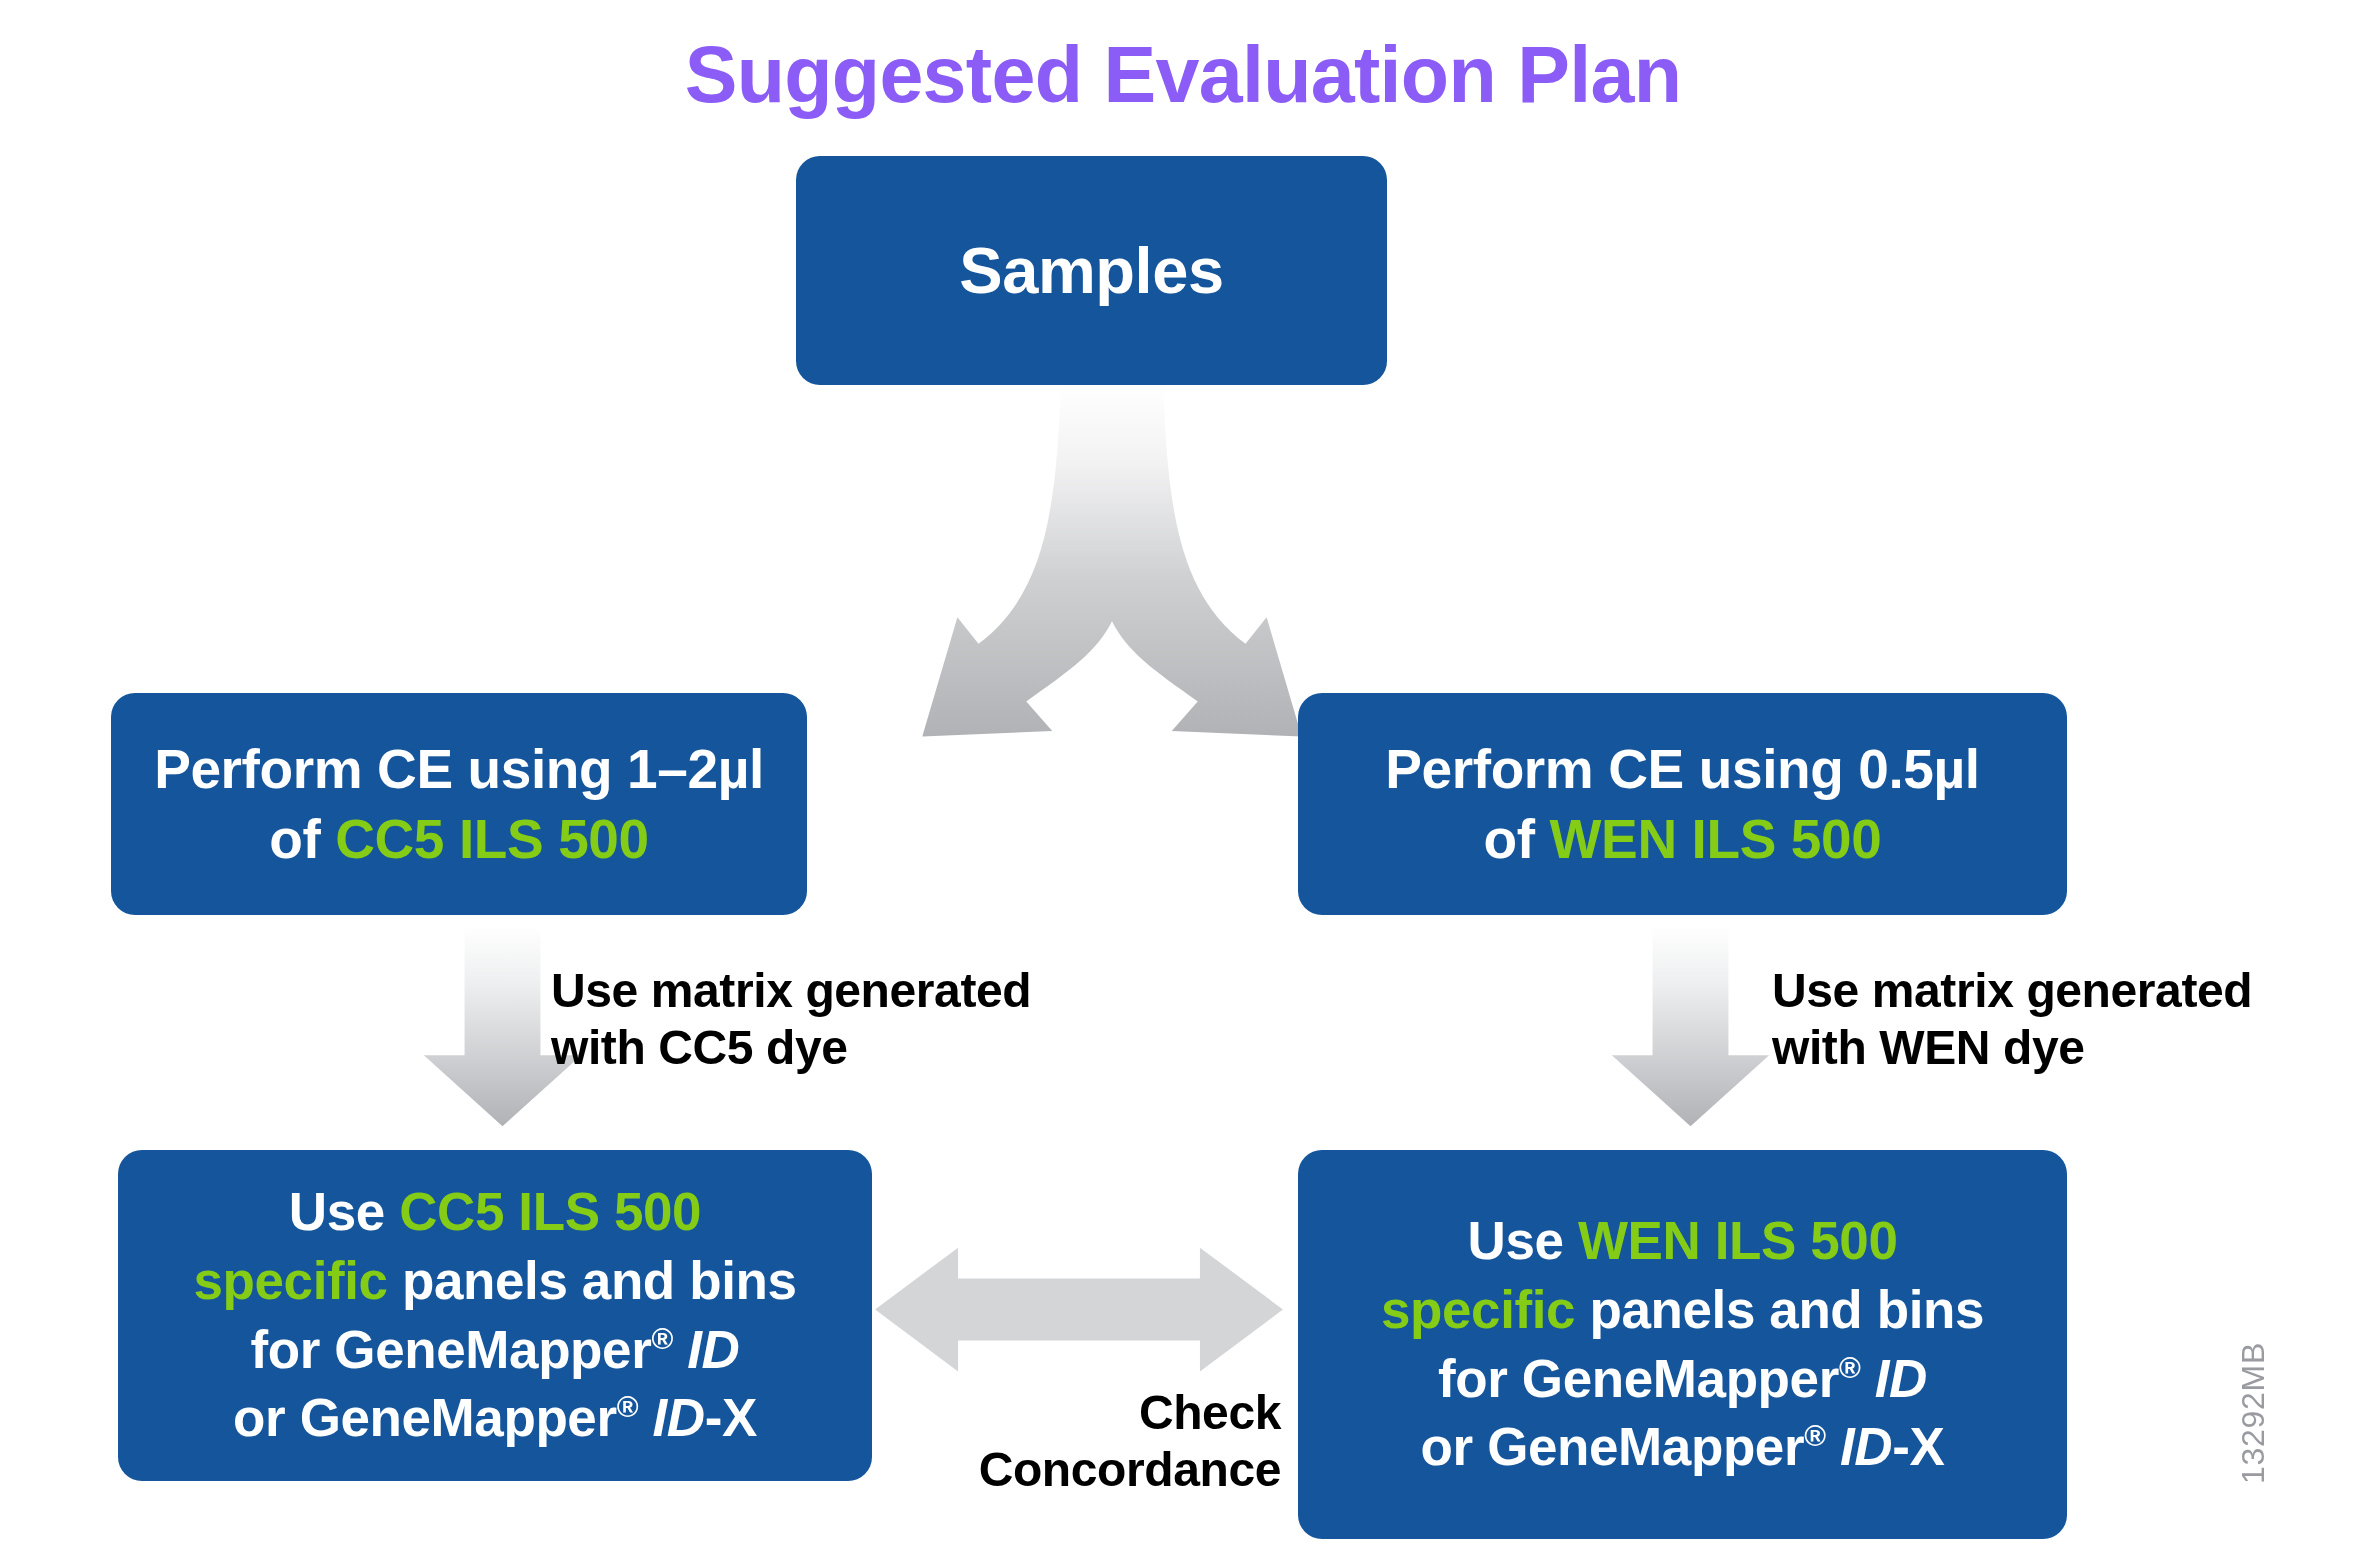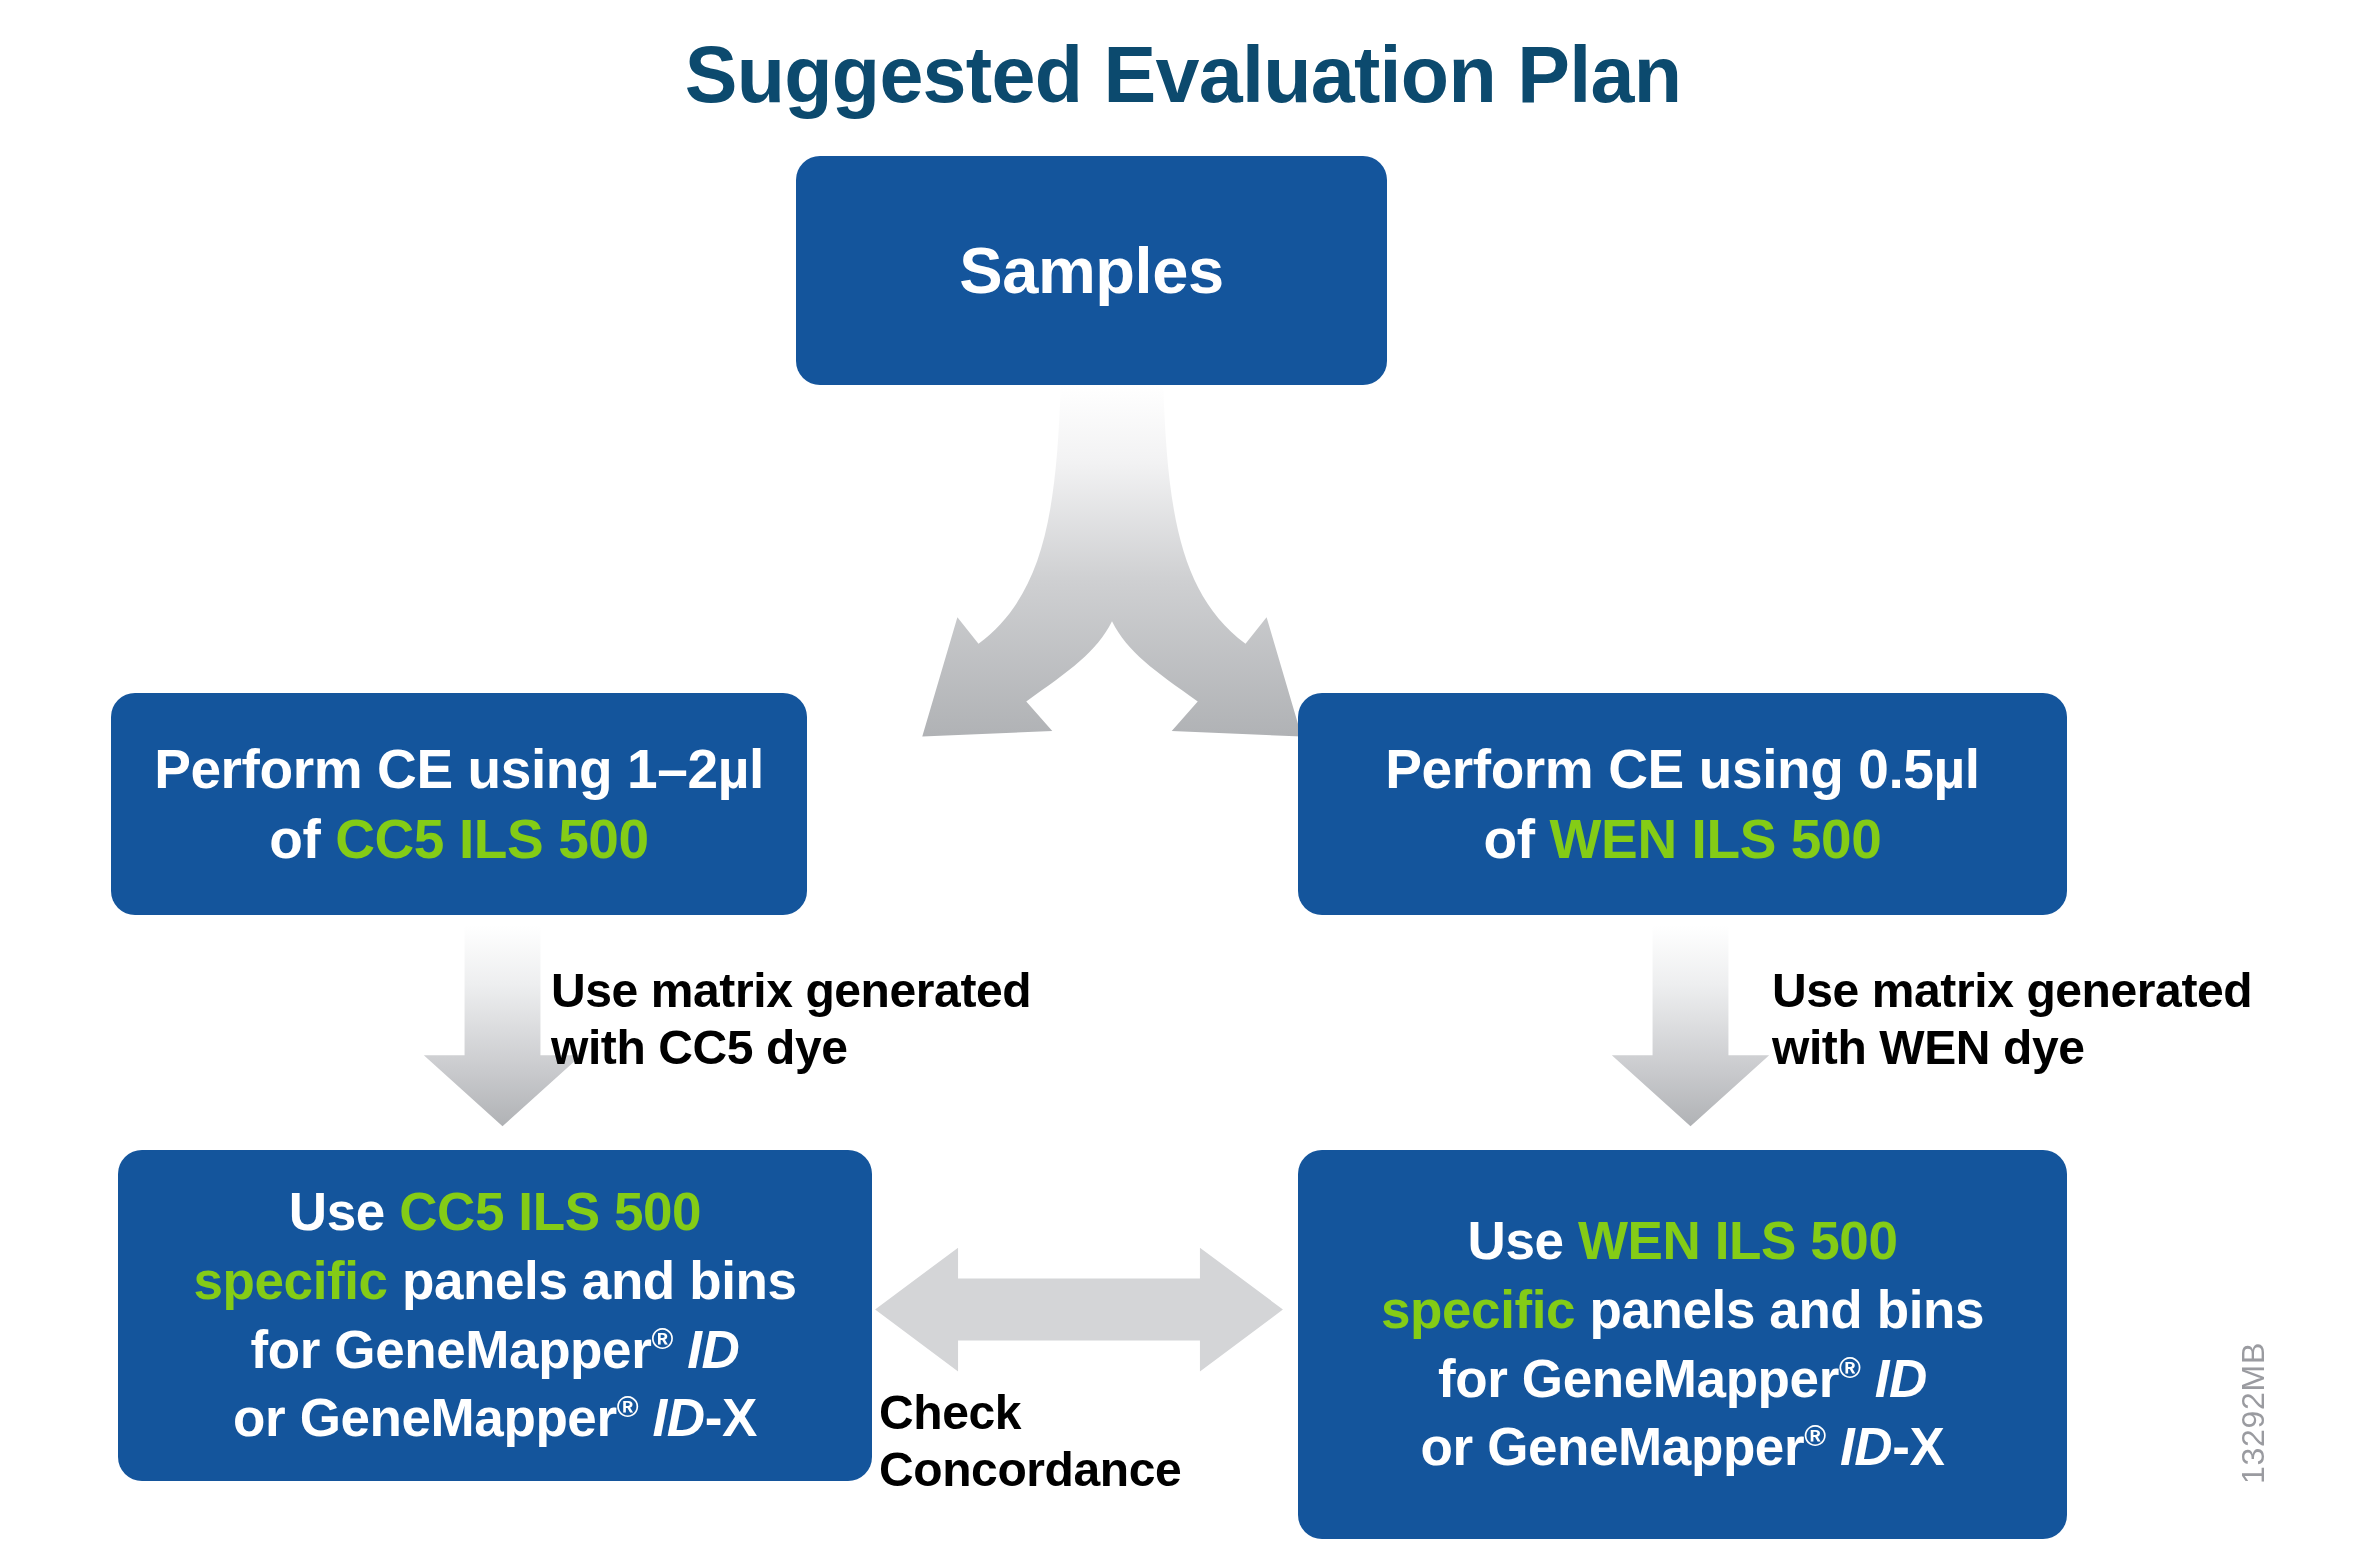--- a/index.html
+++ b/index.html
@@ -23,21 +23,21 @@
   #page-title {
     position: absolute;
     left: 0;
     top: 34px;
     width: 2366px;
     text-align: center;
     font-size: 79px;
     font-weight: bold;
     font-stretch: condensed;
     letter-spacing: -0.7px;
-    color: #0c4a6e;
+    color: #8b5cf6;
     line-height: 1.05;
     white-space: nowrap;
   }
 
   
   .node {
     position: absolute;
     background: #14559C;
     border-radius: 24px;
     box-sizing: border-box;
@@ -89,21 +89,21 @@
     font-stretch: condensed;
     letter-spacing: -0.4px;
     line-height: 1.18;
     z-index: 6;
   }
   #label-amplify { left: 1225px; top: 450px; white-space: nowrap; }
   #label-matrix-left { left: 551px; top: 963px; }
   #label-matrix-right { left: 1772px; top: 963px; }
   #label-concordance {
     left: 879px; top: 1385px; width: 402px;
-    text-align: left;
+    text-align: right;
   }
 
   
   .arrow-svg { position: absolute; z-index: 2; }
   #svg-fork { left: 852px; top: 385px; }
   #svg-down-left { left: 421px; top: 925px; }
   #svg-down-right { left: 1609px; top: 925px; }
   #svg-double { left: 875px; top: 1242px; }
 
   

